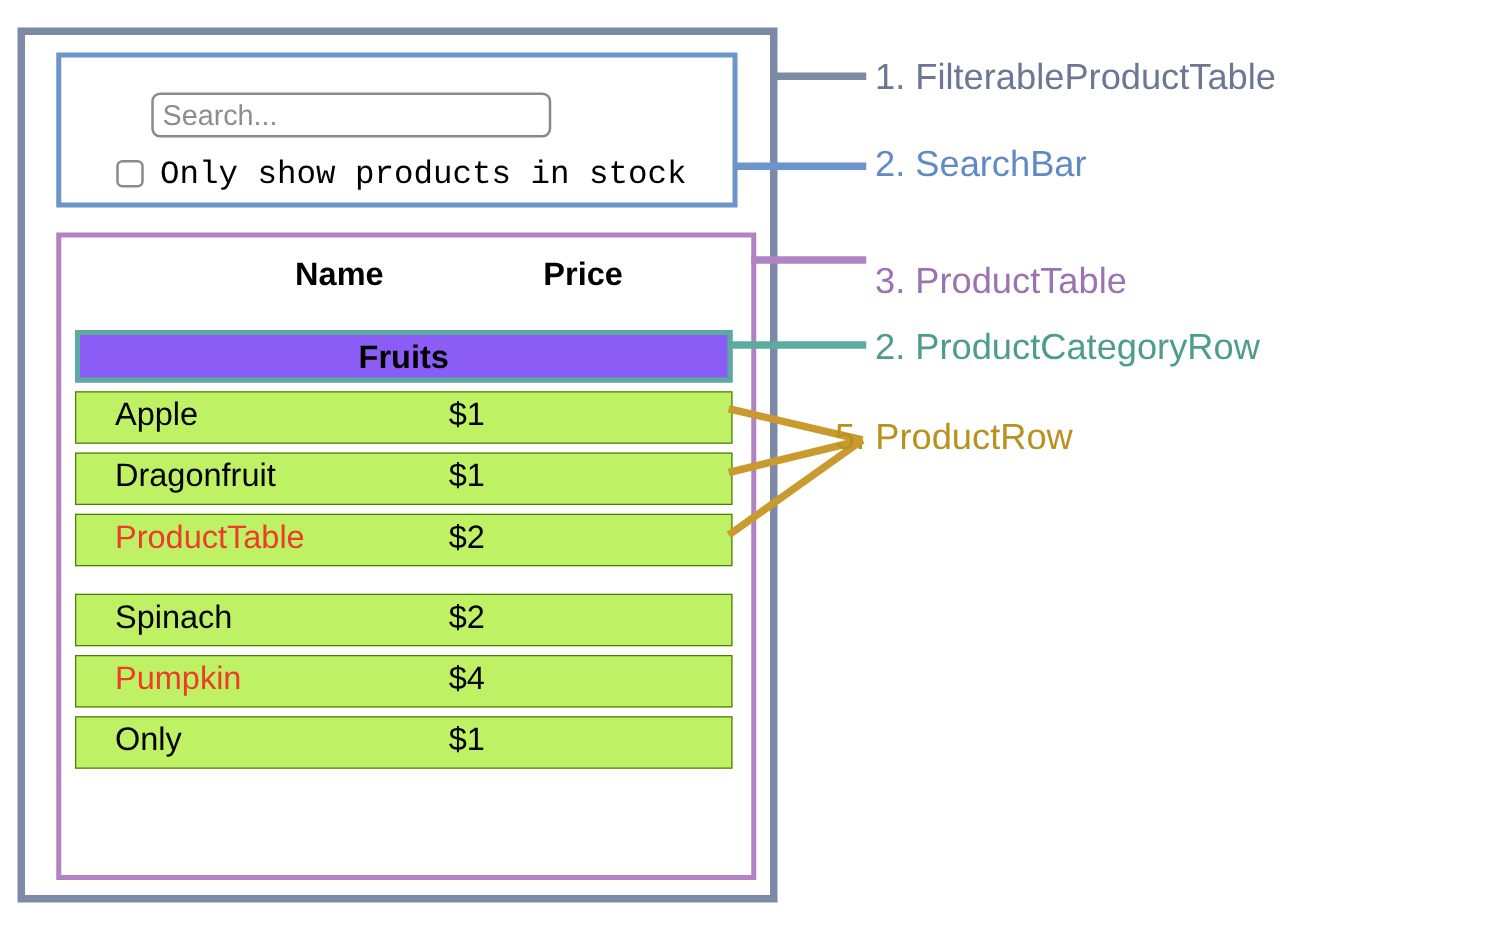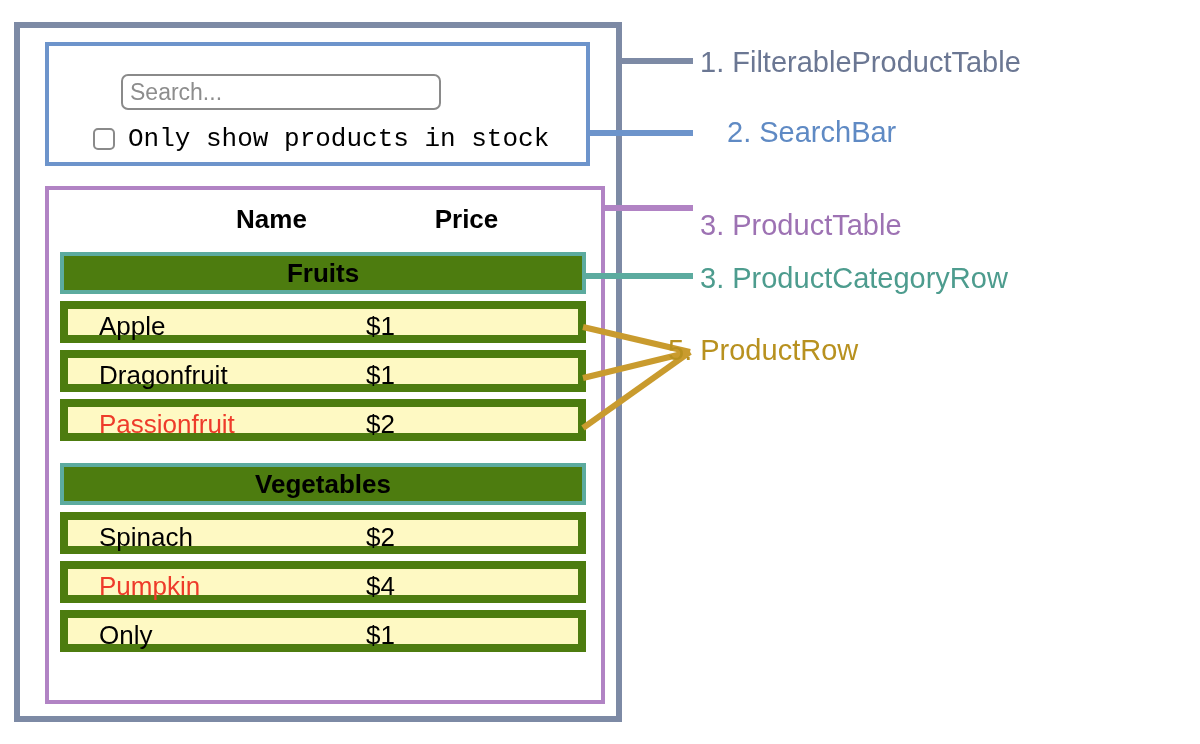--- a/index.html
+++ b/index.html
@@ -116,41 +116,42 @@
     position: absolute;
     left: 60px;
     top: 252px;
     width: 526px;
   }
 
   .category-row {
     height: 42px;
     box-sizing: border-box;
     border: 4px solid #5cab9f;
-    background: #4d7c0f;
+    background: #8b5cf6;
     margin-bottom: 7px;
     position: relative;
+    margin-top: 12px;
   }
   .category-label {
     position: absolute;
     left: 0; right: 0;
     top: 0;
     height: 34px;
     line-height: 34px;
     text-align: center;
     font-size: 26px;
     font-weight: bold;
     color: #000000;
   }
 
   .product-row {
     height: 42px;
     box-sizing: border-box;
-    border: 8px solid #4d7c0f;
-    background: #fef9c3;
+    border: 1px solid #4d7c0f;
+    background: #bef264;
     margin-bottom: 7px;
     position: relative;
   }
   .product-name, .product-price {
     position: absolute;
     top: 0;
     height: 34px;
     line-height: 34px;
     font-size: 26px;
     color: #000000;
@@ -171,21 +172,21 @@
     pointer-events: none;
   }
   .ann-label {
     position: absolute;
     font-family: "Liberation Sans", sans-serif;
     font-size: 29px;
     white-space: nowrap;
     line-height: 1;
   }
   #ann-1 { left: 700px; top: 48px; color: #6b7793; }
-  #ann-2 { left: 700px; top: 118px; color: #5f8ac4; margin-left: 27px; }
+  #ann-2 { left: 700px; top: 118px; color: #5f8ac4; }
   #ann-3 { left: 700px; top: 211px; color: #9d72b3; }
   #ann-4 { left: 700px; top: 264px; color: #4d9c8e; }
   #ann-5 { left: 668px; top: 336px; color: #b8911f; }
 </style>
 </head>
 <body>
 
 <div id="filterable-product-table"></div>
 
 <div id="search-bar"></div>
@@ -214,27 +215,24 @@
     <div class="product-name">Apple</div>
     <div class="product-price">$1</div>
   </div>
 
   <div class="product-row">
     <div class="product-name">Dragonfruit</div>
     <div class="product-price">$1</div>
   </div>
 
   <div class="product-row gap-after">
-    <div class="product-name out-of-stock">Passionfruit</div>
+    <div class="product-name out-of-stock">ProductTable</div>
     <div class="product-price">$2</div>
   </div>
 
-  <div class="category-row">
-    <div class="category-label">Vegetables</div>
-  </div>
 
   <div class="product-row">
     <div class="product-name">Spinach</div>
     <div class="product-price">$2</div>
   </div>
 
   <div class="product-row">
     <div class="product-name out-of-stock">Pumpkin</div>
     <div class="product-price">$4</div>
   </div>
@@ -257,14 +255,14 @@
   <line x1="583" y1="276" x2="693" y2="276" stroke="#5cab9f" stroke-width="6"></line>
 
   <line x1="583" y1="327" x2="690" y2="352" stroke="#c99b2e" stroke-width="6"></line>
   <line x1="583" y1="378" x2="690" y2="352" stroke="#c99b2e" stroke-width="6"></line>
   <line x1="583" y1="428" x2="690" y2="352" stroke="#c99b2e" stroke-width="6"></line>
 </svg>
 
 <div class="ann-label" id="ann-1">1. FilterableProductTable</div>
 <div class="ann-label" id="ann-2">2. SearchBar</div>
 <div class="ann-label" id="ann-3">3. ProductTable</div>
-<div class="ann-label" id="ann-4">3. ProductCategoryRow</div>
+<div class="ann-label" id="ann-4">2. ProductCategoryRow</div>
 <div class="ann-label" id="ann-5">5. ProductRow</div>
 
 </body></html>

